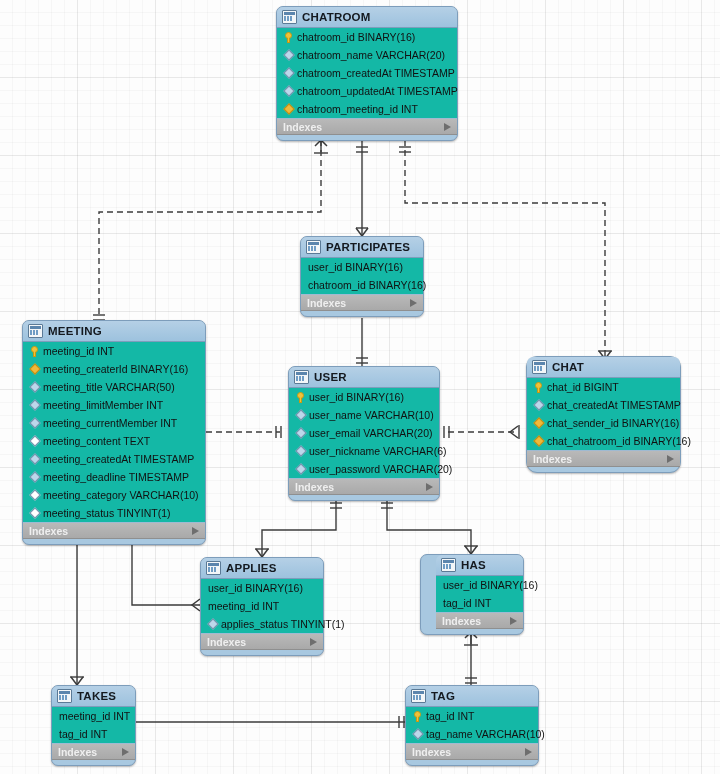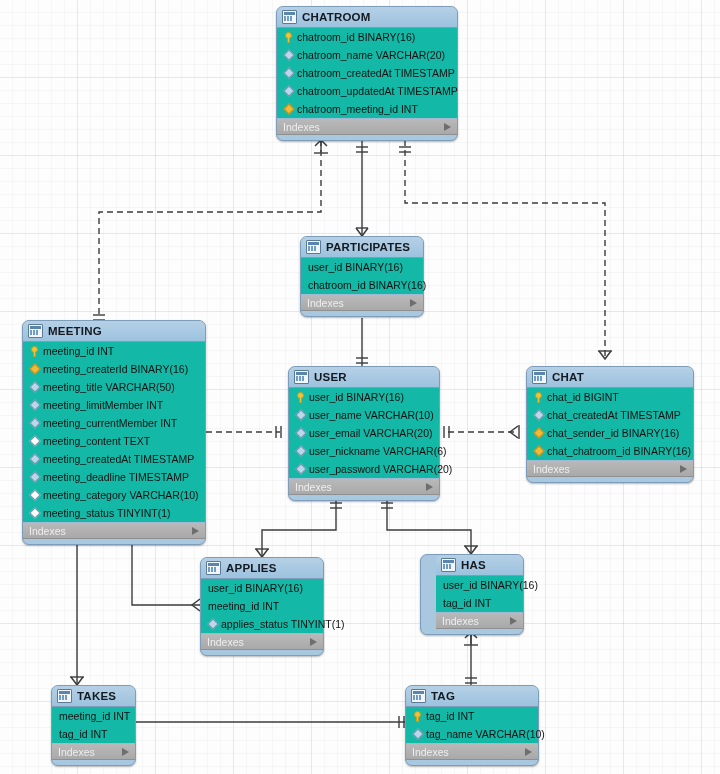--- a/index.html
+++ b/index.html
@@ -83,21 +83,21 @@
   .dia.filled{background:#bcd7ea;border:1px solid #6f90ab;}
   .dia.hollow{background:#ffffff;border:1px solid #6f90ab;}
   .dia.fk{background:#f0b93a;border:1px solid #bf8d12;}
 
   .idx{
     height:15px;margin:0 0 0 0;
     background:linear-gradient(to bottom,#b9b9b9 0%,#a9a9a9 100%);
     display:flex;align-items:center;padding:0 6px 0 6px;
     border-bottom:1px solid #8f8f8f;
   }
-  .idx-label{font-size:10.5px;font-weight:normal;color:#efefef;flex:1 1 auto;}
+  .idx-label{font-size:10.5px;font-weight:bold;color:#efefef;flex:1 1 auto;}
   .idx-arrow{width:0;height:0;border-top:4px solid transparent;border-bottom:4px solid transparent;border-left:7px solid #6e6e6e;}
 </style>
 </head>
 <body>
 
 <div id="canvas">
 
   <svg class="links">
     <g fill="none" stroke="#3b3b3b" stroke-width="1.4" shape-rendering="geometricPrecision">
 
@@ -374,21 +374,21 @@
               <span class="dia filled"></span>
             </span>
             <span>user_password VARCHAR(20)</span>
           </div>
         </div>
         <div class="idx">
           <span class="idx-label">Indexes</span>
           <span class="idx-arrow"></span>
         </div>
       </div>
-      <div class="table" style="left: 526px; top: 366px; width: 168px;">
+      <div class="table" style="left: 526px; top: 356px; width: 155px; border-radius: 11px;">
         <div class="thead">
           <span class="tbl-icon"></span>
           <span class="tname">CHAT</span>
           <span class="caret"></span>
         </div>
         <div class="cols">
           <div class="col">
             <span class="gly">
               <span class="key"></span>
             </span>

